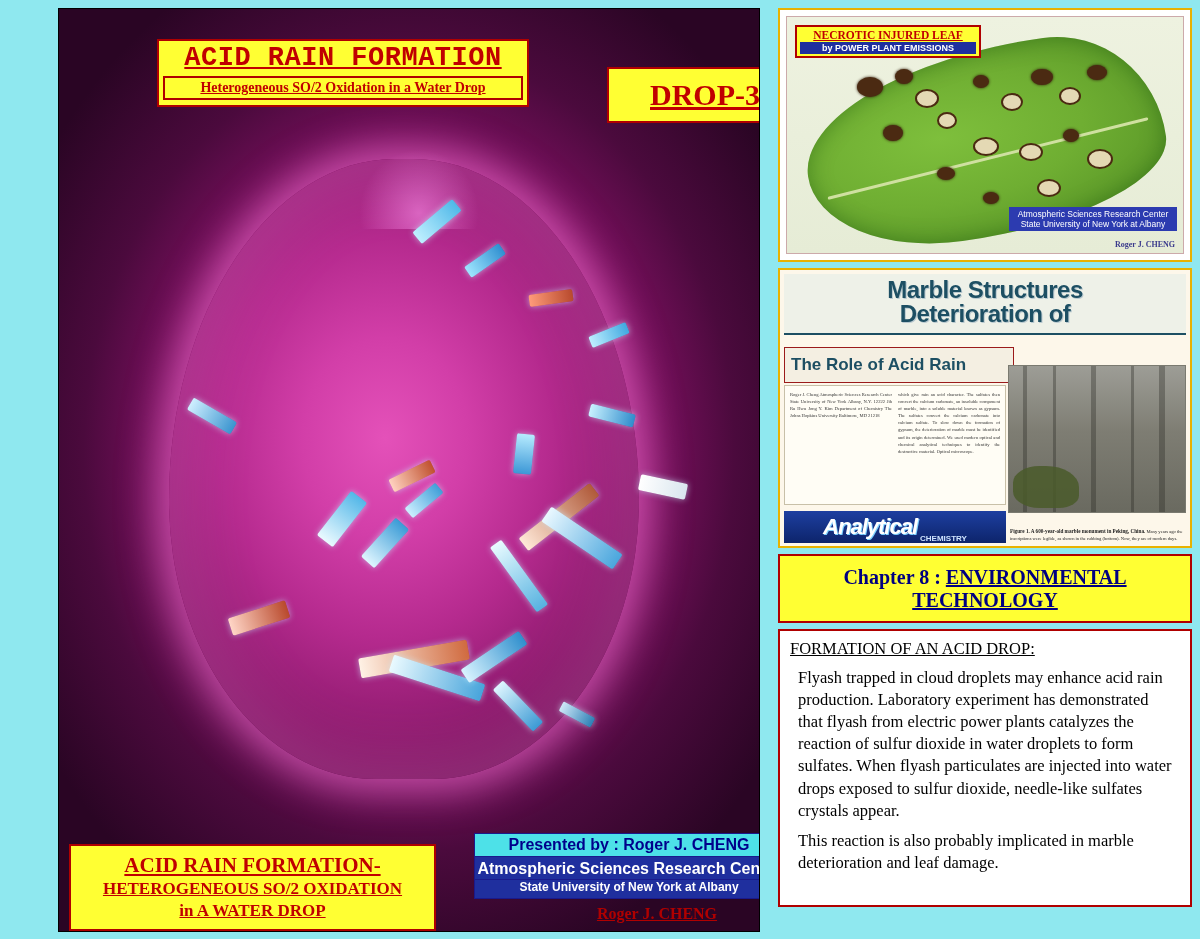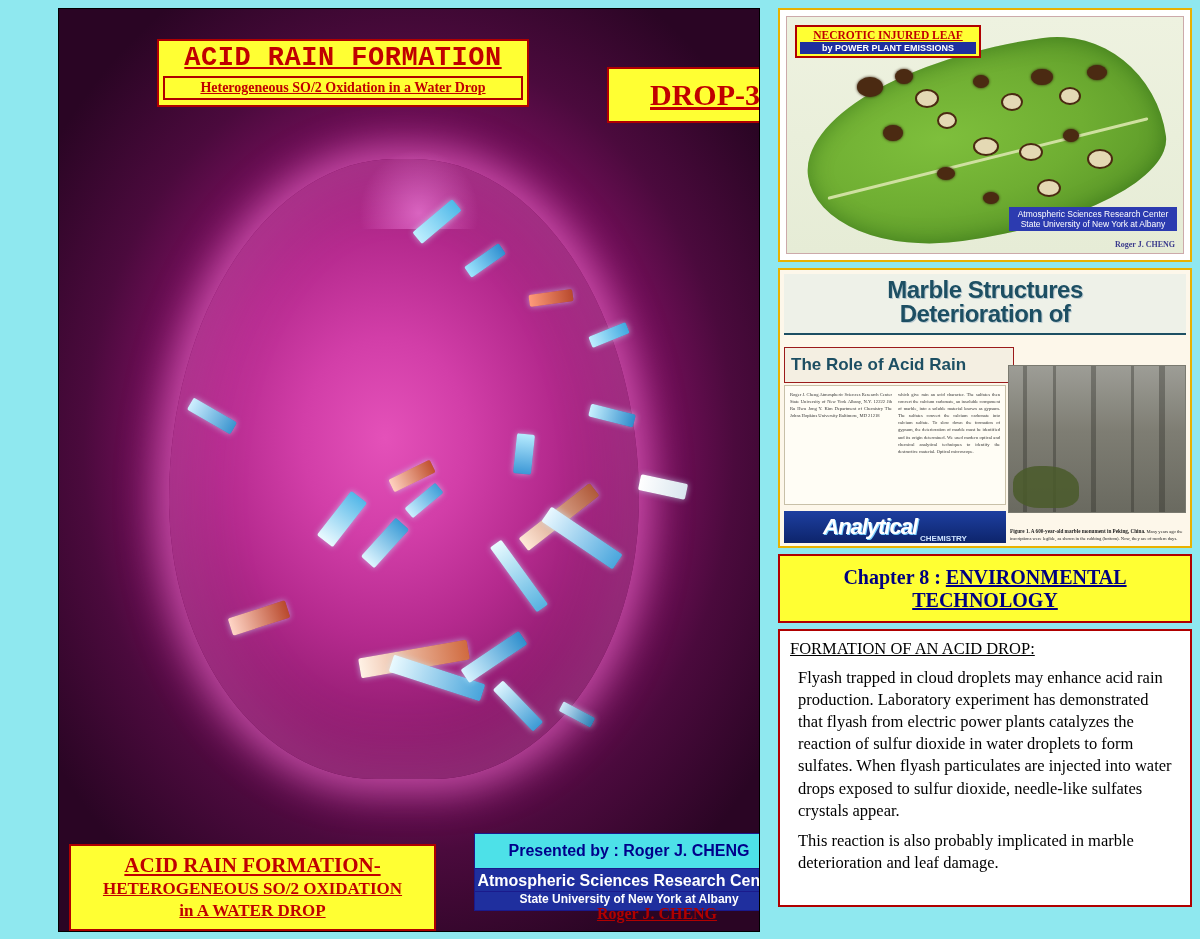--- a/index.html
+++ b/index.html
@@ -59,21 +59,21 @@
   }
   .bottom-caption .l1{color:#c00000;font-weight:bold;font-size:21px;text-decoration:underline;}
   .bottom-caption .l2{color:#c00000;font-weight:bold;font-size:17px;text-decoration:underline;}
   .bottom-caption .l3{color:#c00000;font-weight:bold;font-size:17px;text-decoration:underline;}
   
   .presenter{
     position:absolute;left:415px;top:824px;width:310px;
   }
   .presenter .p1{
     background:#4de1e8;color:#00008b;font-weight:bold;font-size:16px;
-    text-align:center;padding:8px 0;border:1px solid #1a1a8c;
+    text-align:center;padding:2px 0;border:1px solid #1a1a8c;
     font-family:"Liberation Sans", sans-serif;
   }
   .presenter .p2{
     background:#1f2f9e;color:#ffffff;font-weight:bold;font-size:16px;
     text-align:center;padding:3px 0 1px;border:1px solid #1a1a8c;border-top:none;
     font-family:"Liberation Sans", sans-serif;
   }
   .presenter .p3{
     background:#1f2f9e;color:#ffffff;font-weight:bold;font-size:12px;
     text-align:center;padding:0 0 4px;border:1px solid #1a1a8c;border-top:none;

